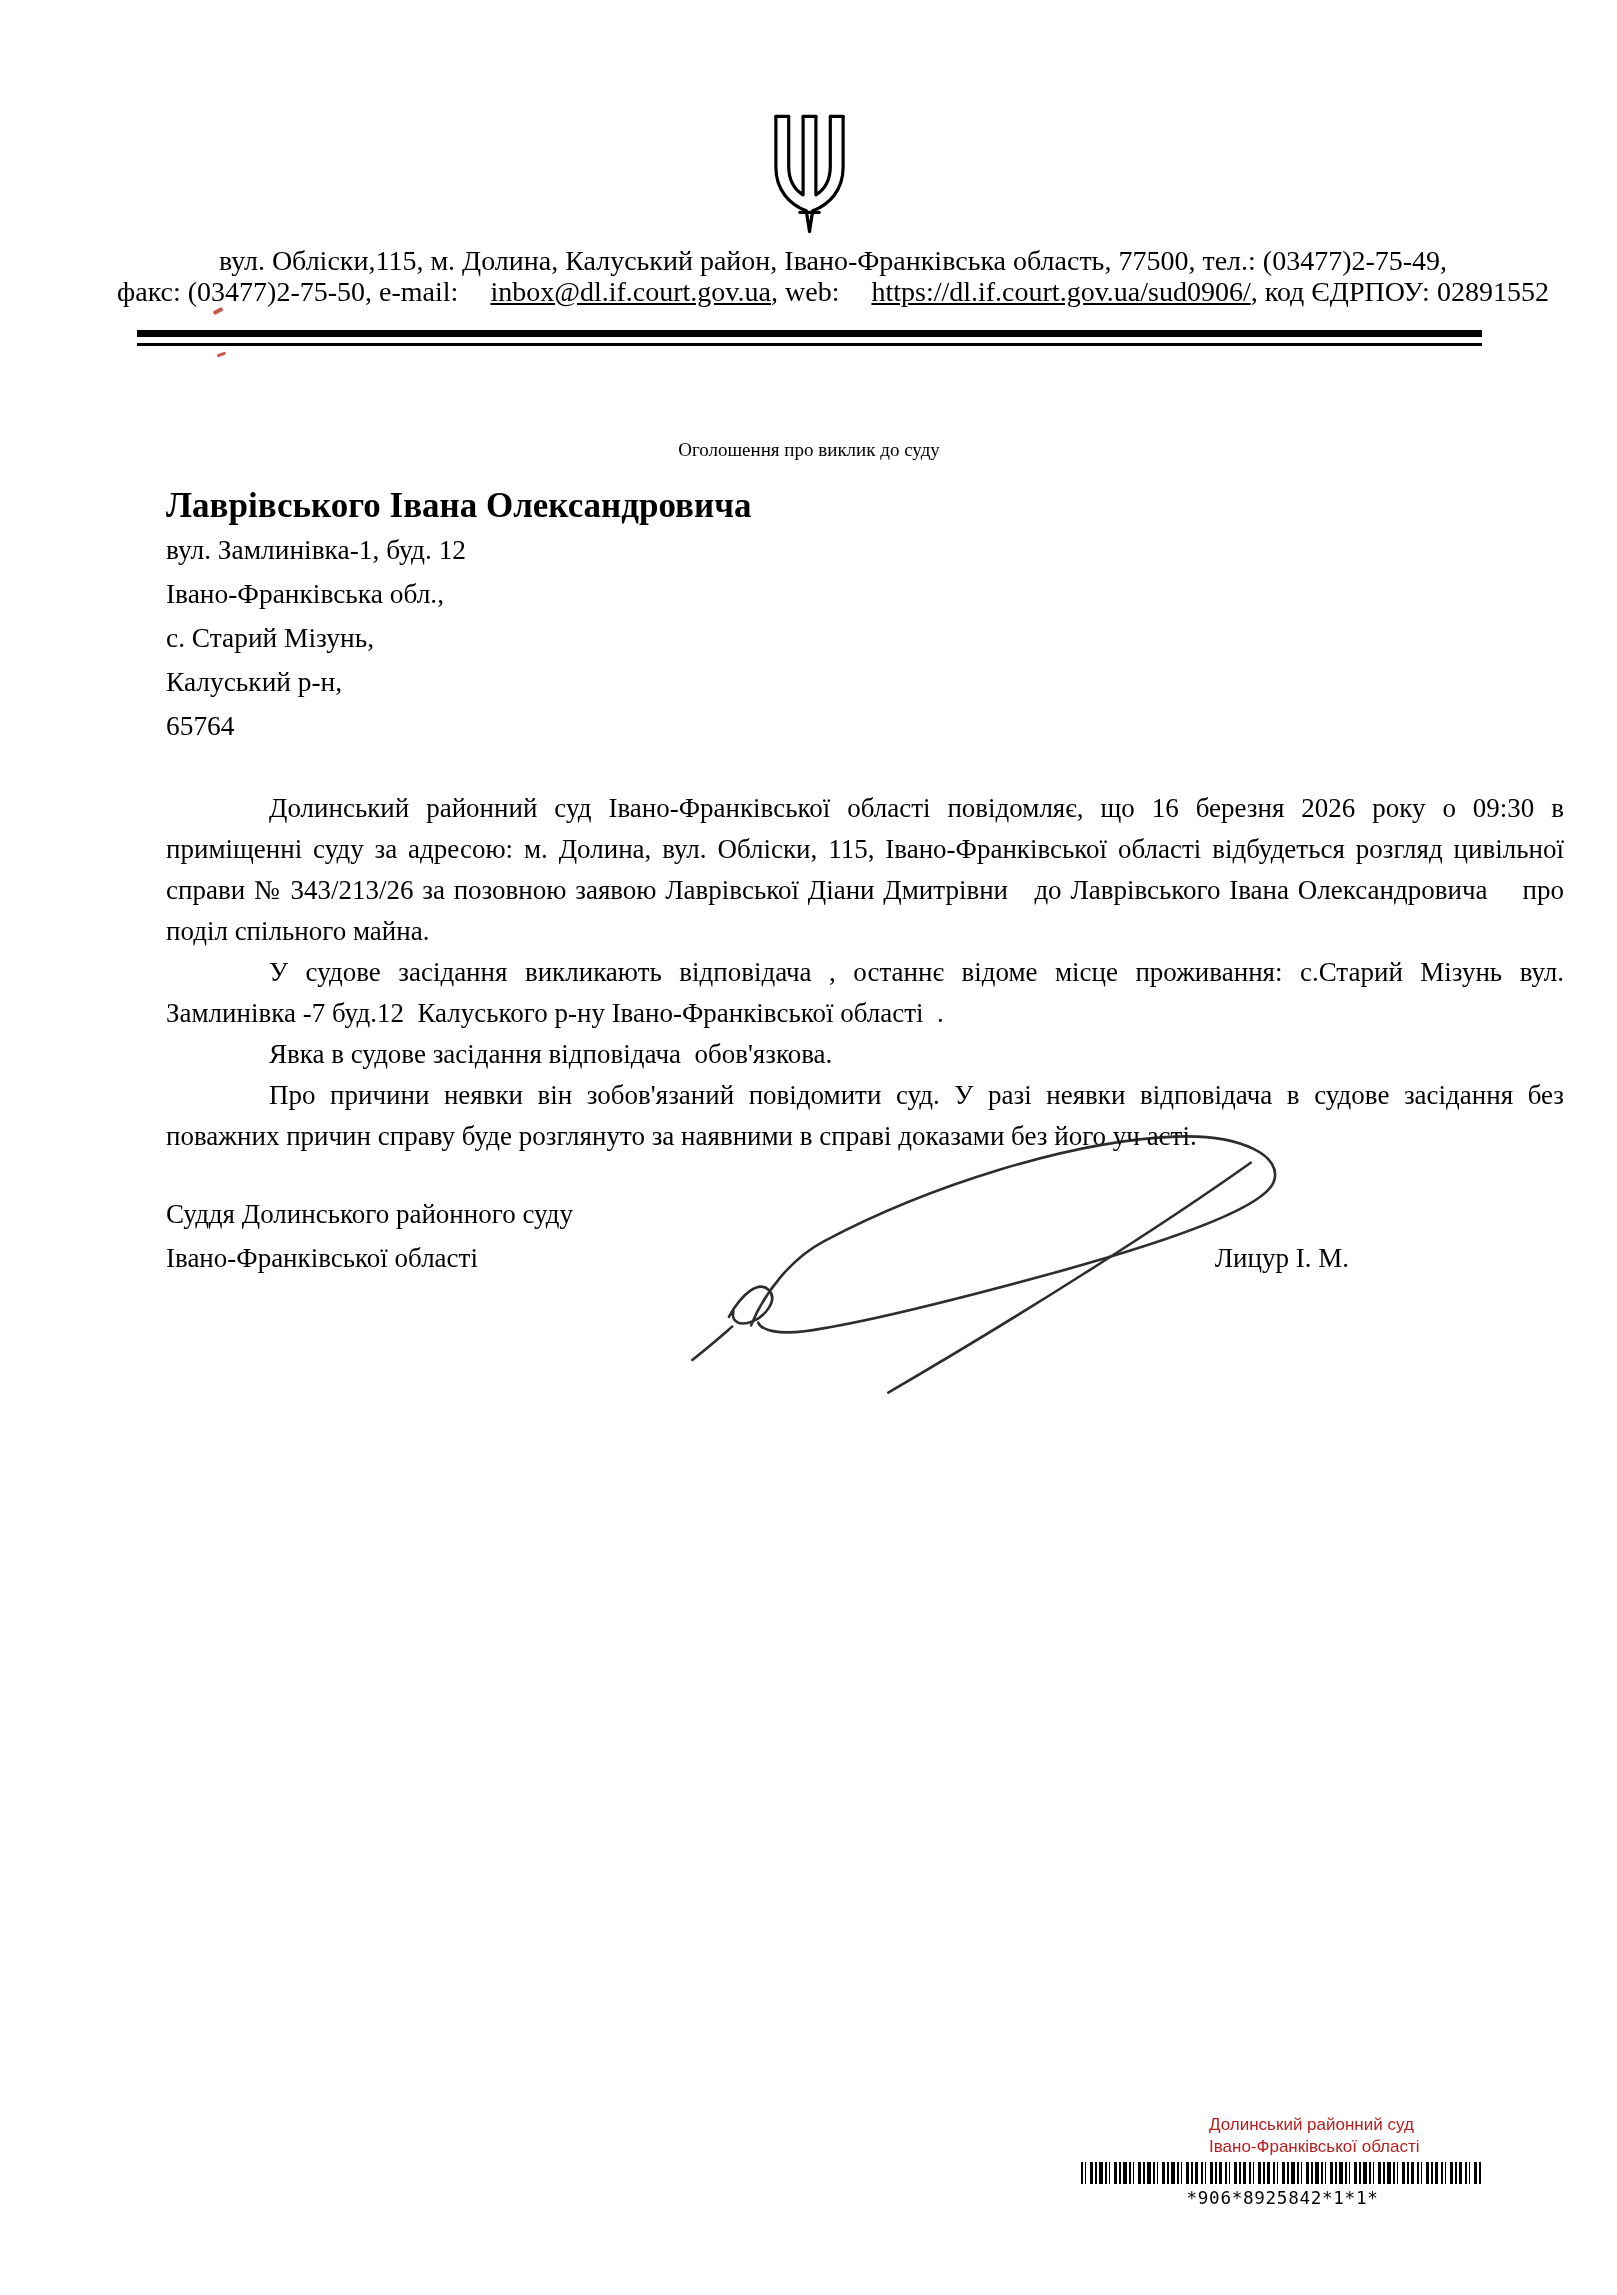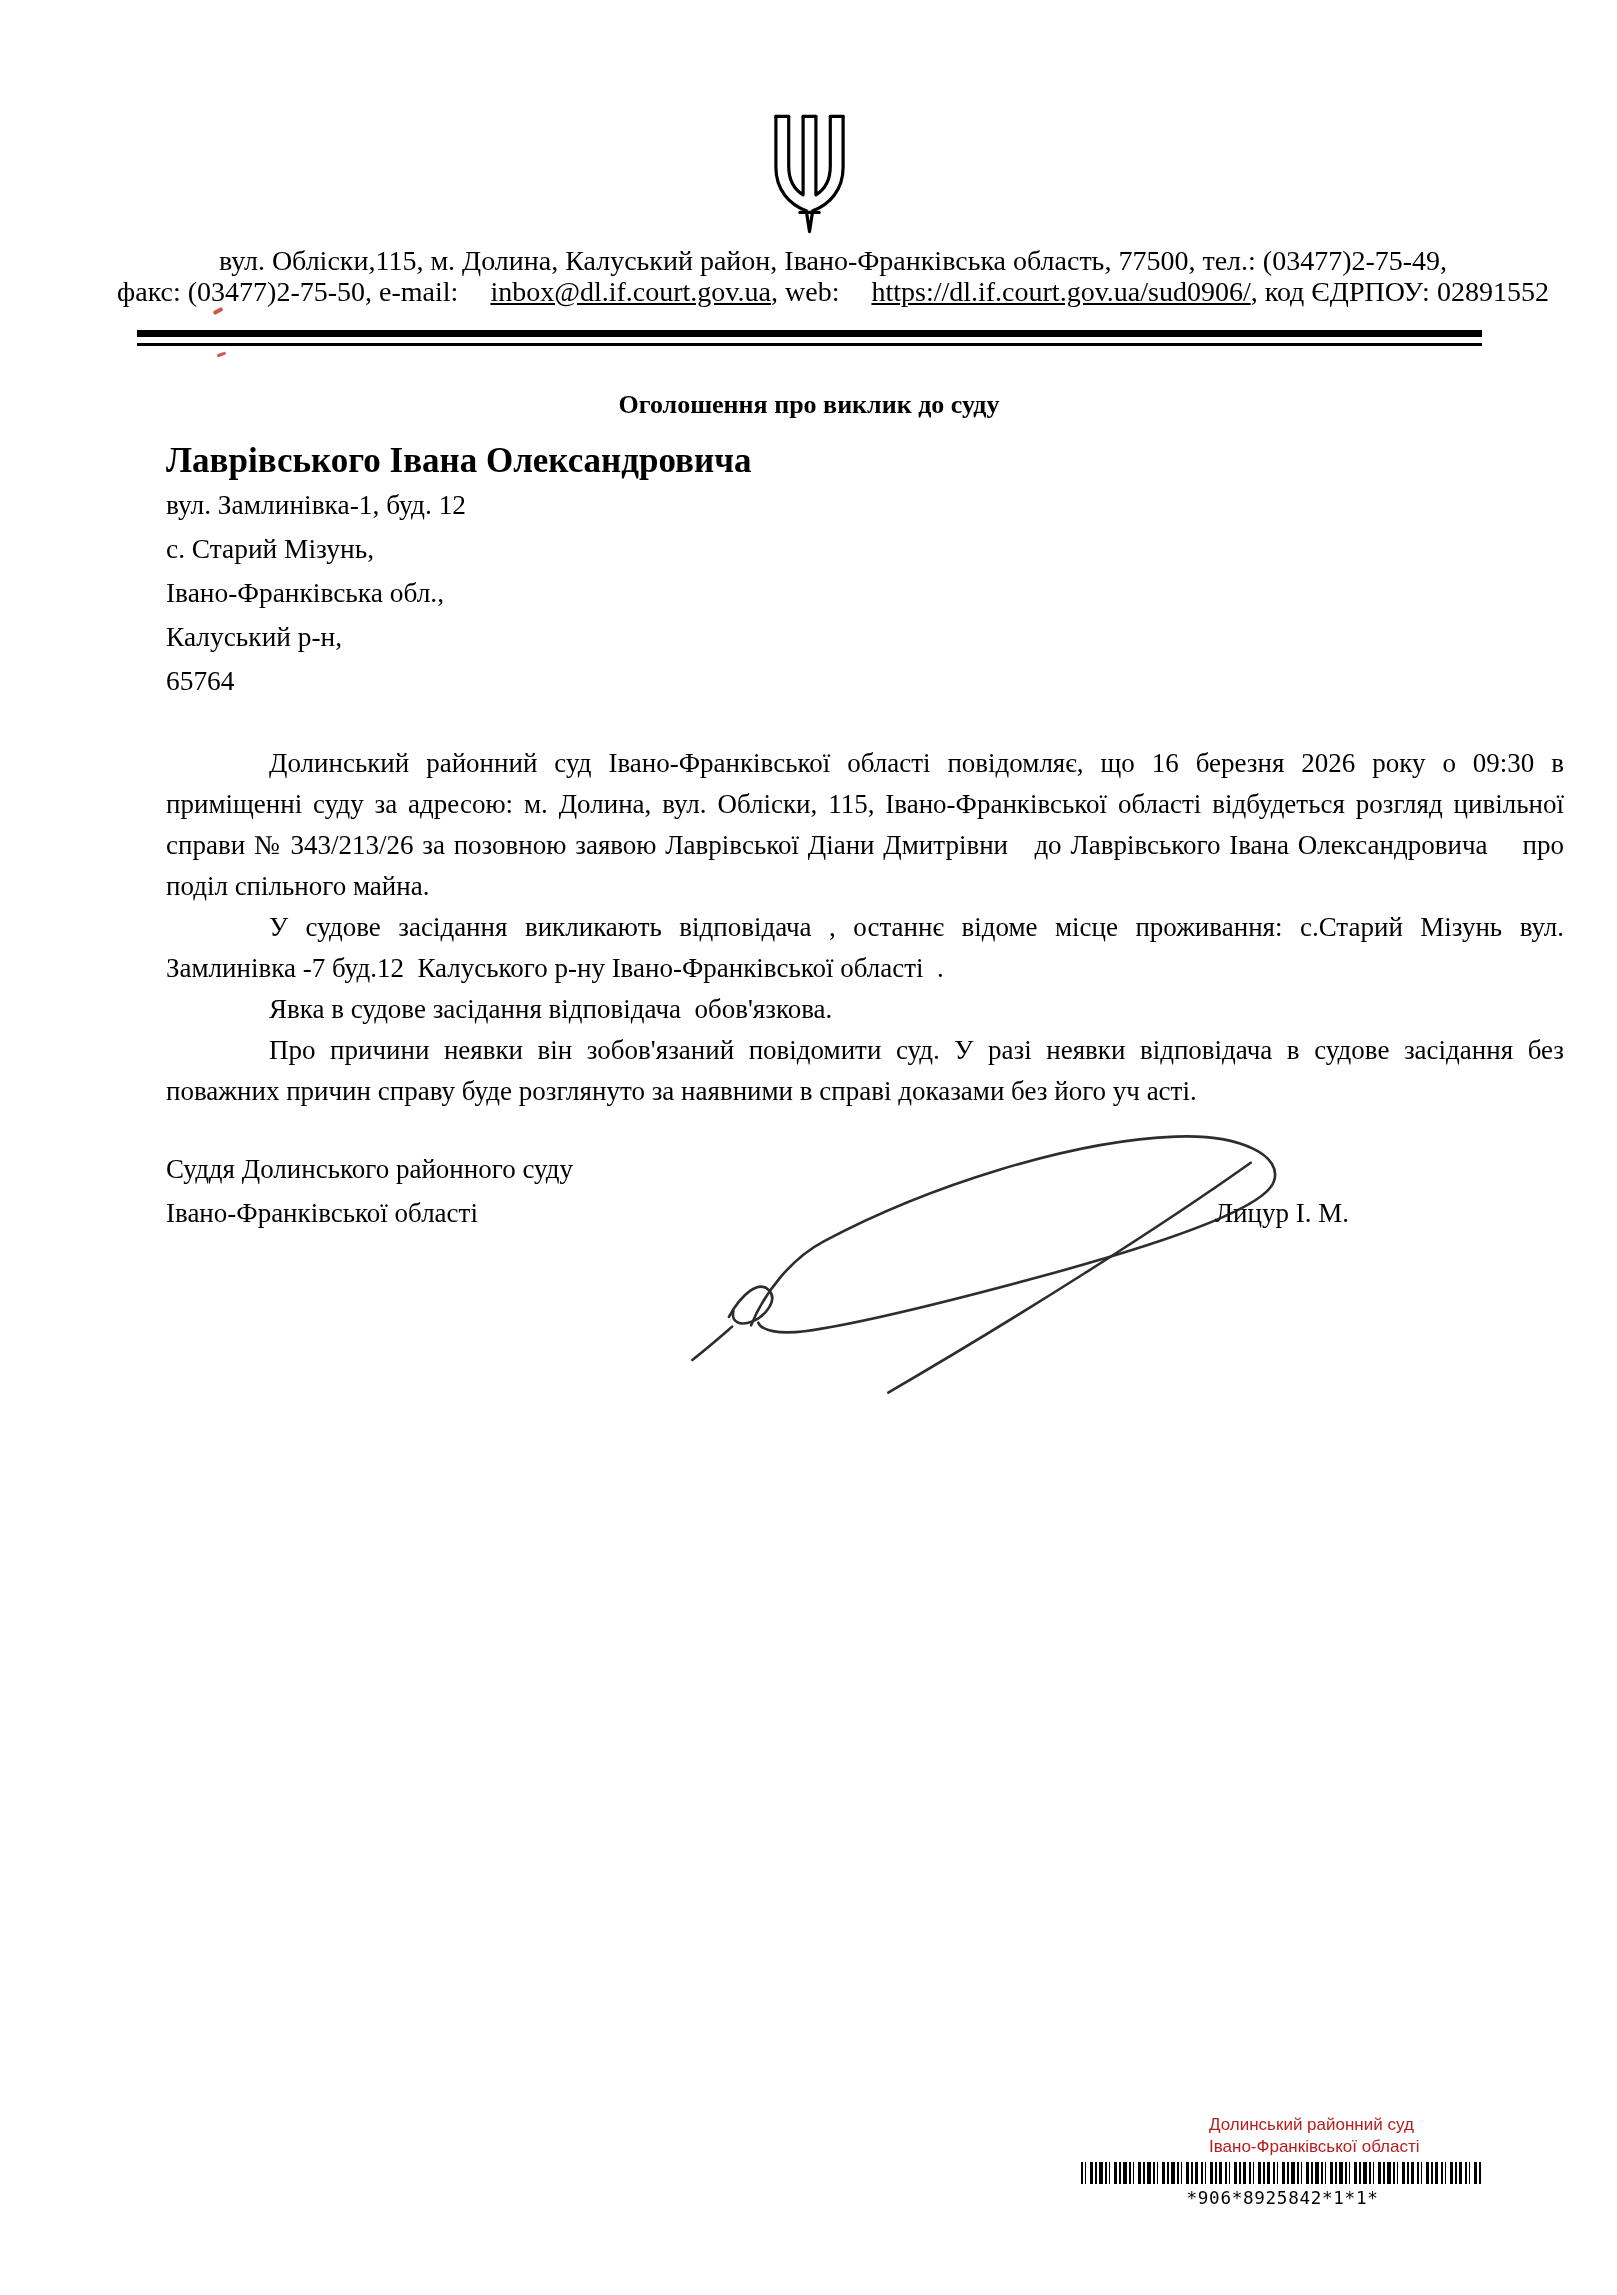--- a/index.html
+++ b/index.html
@@ -30,25 +30,24 @@
   .double-rule {
     margin: 23.5px auto 0 auto;
     width: 1345px;
     height: 5.9px;
     border-top: 7.2px solid #000;
     border-bottom: 3.3px solid #000;
   }
 
   
   .doc-title {
-    margin-top: 44px;
+    margin-top: 89px;
     text-align: center;
-    font-size: 26px;
+    font-size: 19px;
     line-height: 30px;
-    font-weight: bold;
   }
 
   
   .recipient { margin: 19.6px 0 0 166px; font-size: 27.4px; line-height: 44px; }
   .recipient .name { font-weight: bold; font-size: 35px; }
 
   
   .body-text {
     margin: 40px 54px 0 166px;
     width: 1398px;
@@ -137,22 +136,22 @@
   <div class="pen-mark m1"></div>
   <div class="pen-mark m2"></div>
 
   <div class="double-rule"></div>
 
   <div class="doc-title">Оголошення про виклик до суду</div>
 
   <div class="recipient">
     <div class="name">Лаврівського Івана Олександровича</div>
     <div>вул. Замлинівка-1, буд. 12</div>
+    <div>Івано-Франківська обл.,</div>
     <div>с. Старий Мізунь,</div>
-    <div>Івано-Франківська обл.,</div>
     <div>Калуський р-н,</div>
     <div>65764</div>
   </div>
 
   <div class="body-text">
     <p>Долинський районний суд Івано-Франківської області повідомляє, що 16 березня 2026 року о 09:30 в приміщенні суду за адресою: м. Долина, вул. Обліски, 115, Івано-Франківської області відбудеться розгляд цивільної справи № 343/213/26 за позовною заявою Лаврівської Діани Дмитрівни   до Лаврівського Івана Олександровича    про поділ спільного майна.</p>
     <p>У судове засідання викликають відповідача , останнє відоме місце проживання: с.Старий Мізунь вул. Замлинівка -7 буд.12  Калуського р-ну Івано-Франківської області  .</p>
     <p>Явка в судове засідання відповідача  обов'язкова.</p>
     <p>Про причини неявки він зобов'язаний повідомити суд. У разі неявки відповідача в судове засідання без поважних причин справу буде розглянуто за наявними в справі доказами без його уч асті.</p>
   </div>

